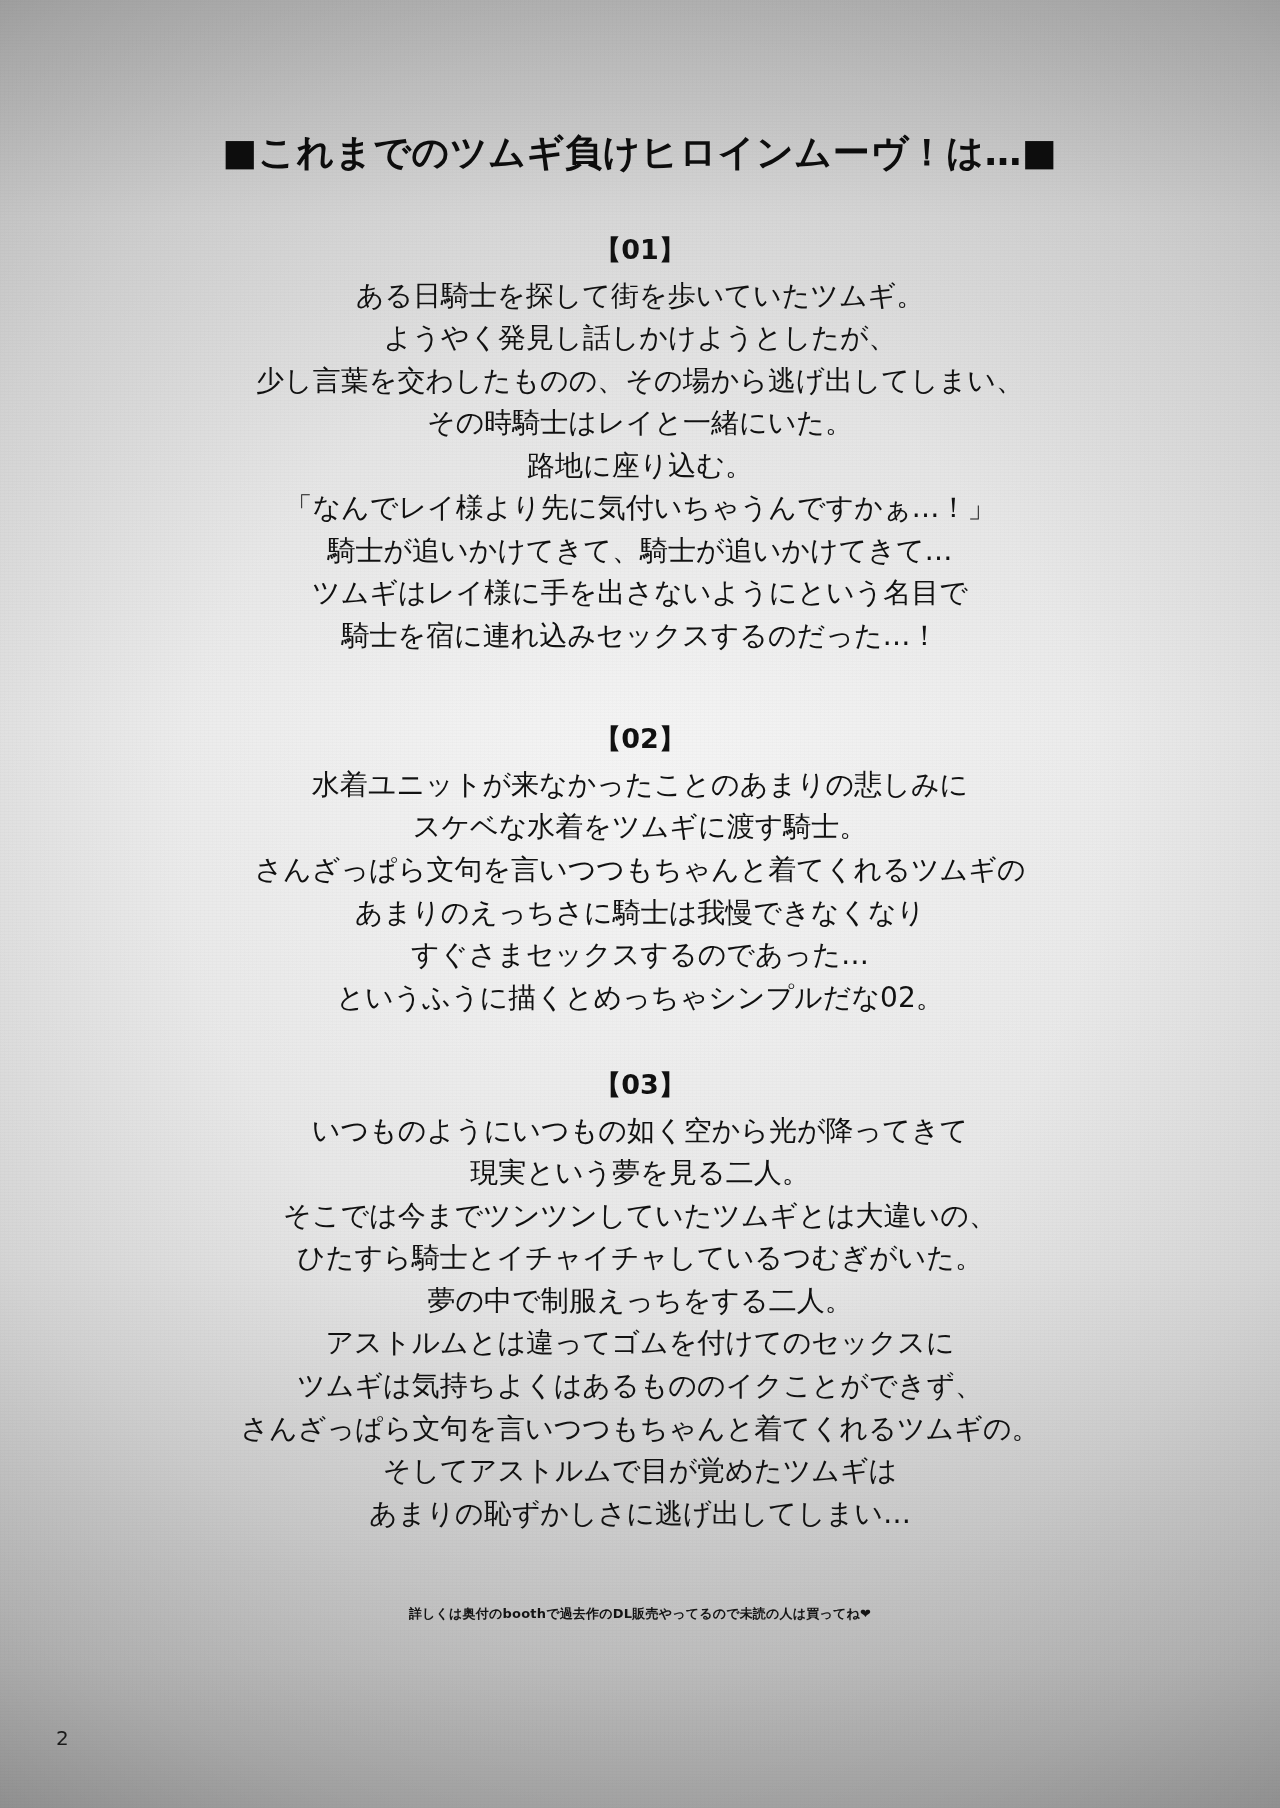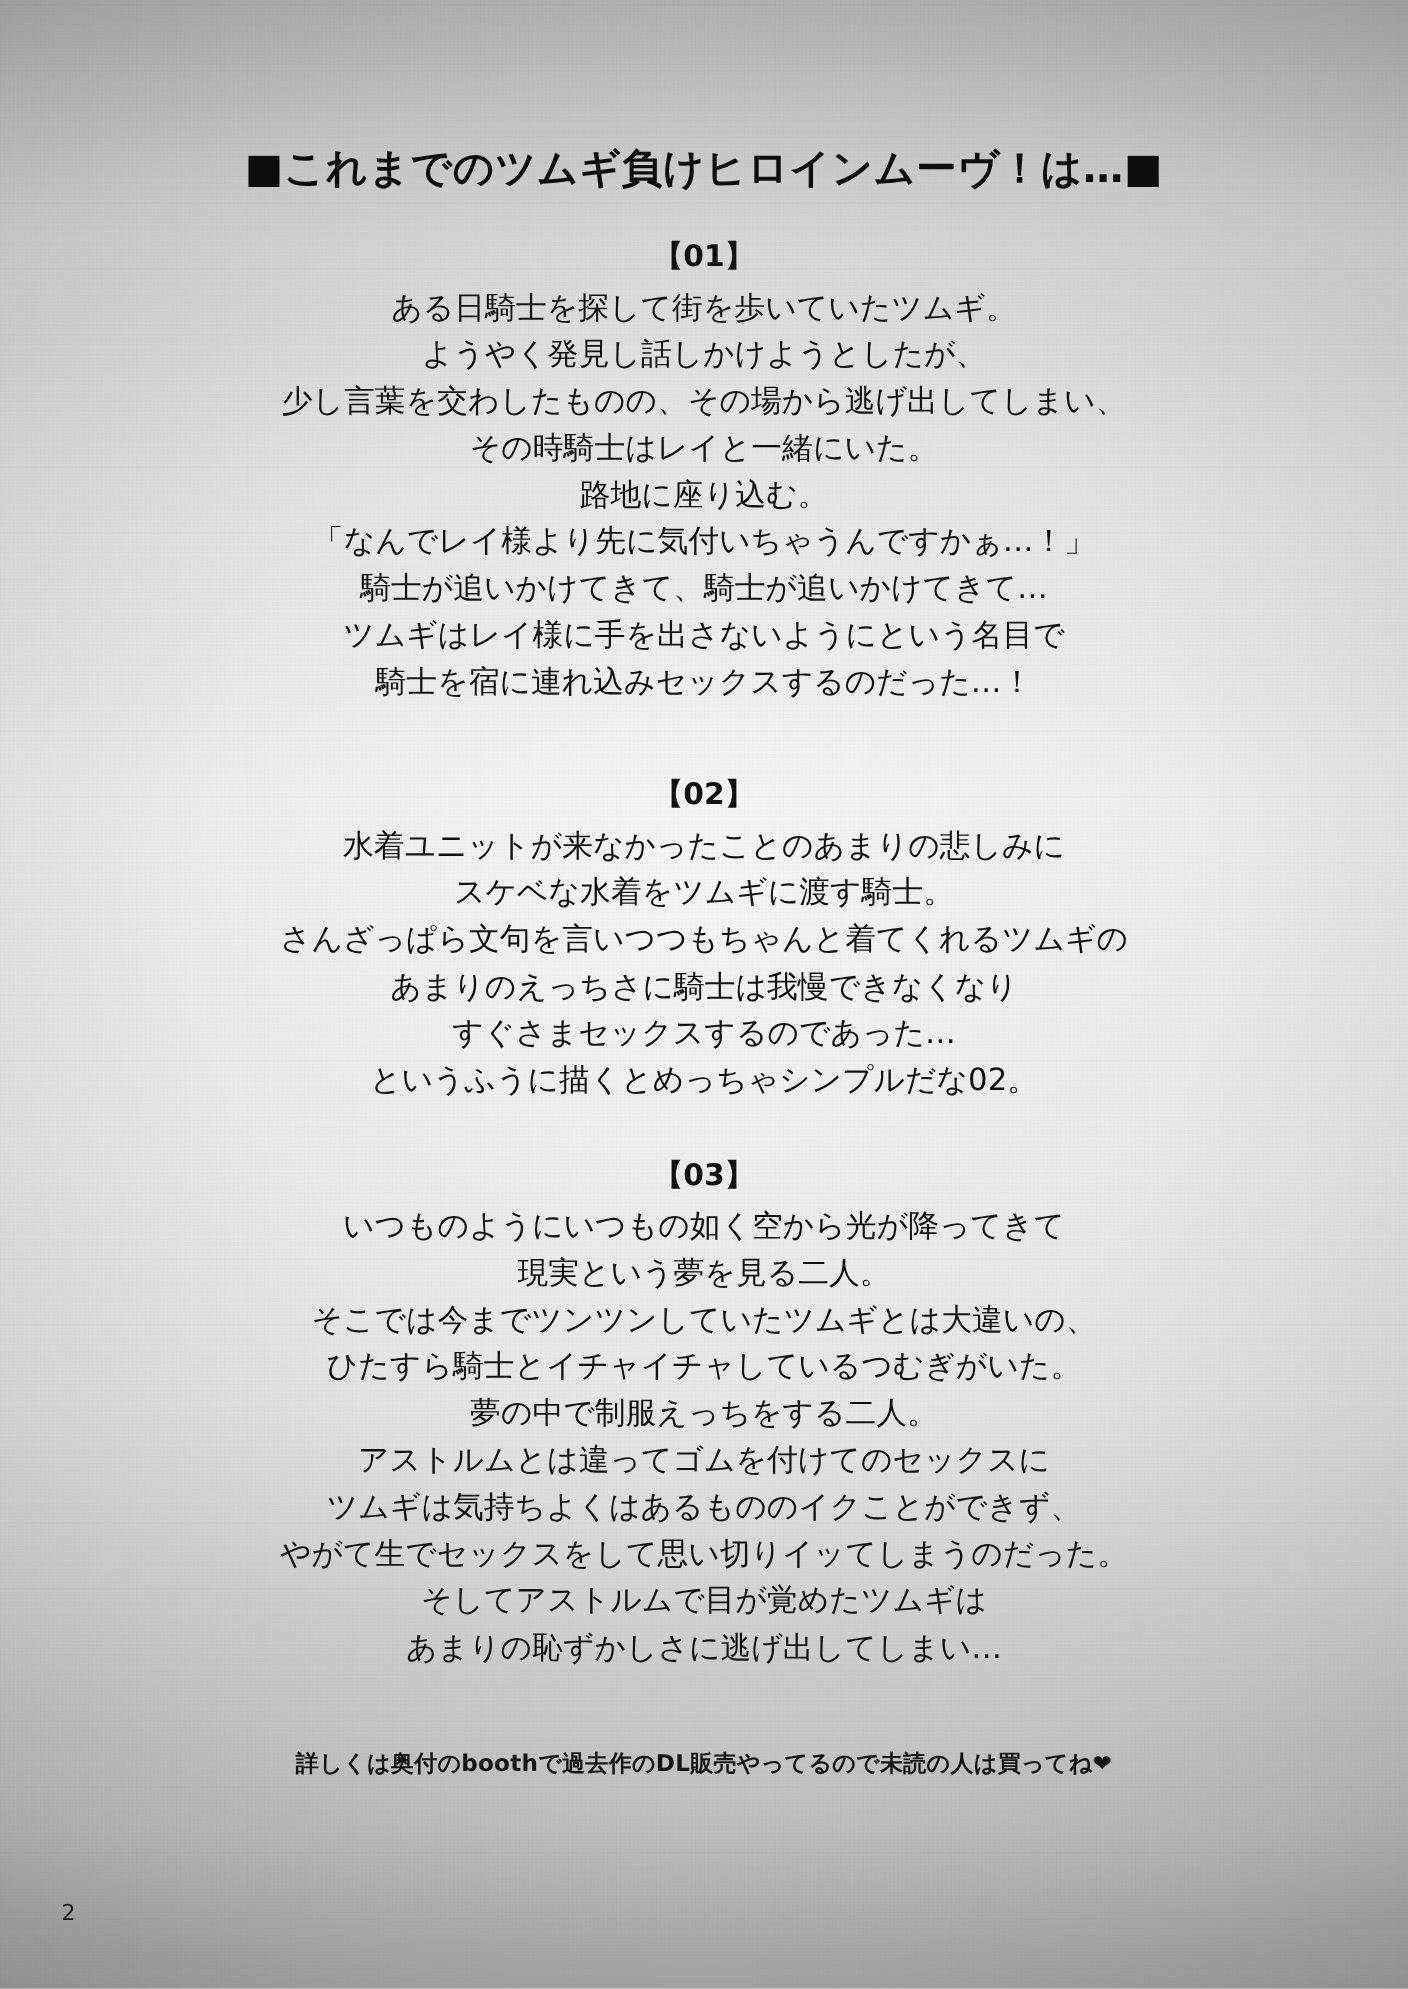--- a/index.html
+++ b/index.html
@@ -55,21 +55,21 @@
     color: #0d0d0d;
     white-space: nowrap;
   }
 
   .section {
     margin-top: 46px;
     text-align: center;
     color: #111111;
   }
   .section:first-of-type {
-    margin-top: 36px;
+    margin-top: 52px;
     text-align: center;
   }
 
   .section-label {
     font-size: 27px;
     font-weight: 700;
     line-height: 1.5;
     margin-bottom: 4px;
     color: #111;
   }
@@ -83,21 +83,21 @@
     display: block;
     white-space: nowrap;
   }
 
   .section-2 { margin-top: 62px; }
   .section-3 { }
 
   .footnote {
     margin-top: 70px;
     text-align: center;
-    font-size: 21px;
+    font-size: 13px;
     font-weight: 700;
     color: #141414;
     letter-spacing: 0.2px;
   }
 
   .page-number {
     position: absolute;
     left: 56px;
     bottom: 58px;
     font-size: 20px;
@@ -144,21 +144,21 @@
     <div class="section section-3">
       <div class="section-label">【03】</div>
       <div class="section-body">
         <span class="ln">いつものようにいつもの如く空から光が降ってきて</span>
         <span class="ln">現実という夢を見る二人。</span>
         <span class="ln">そこでは今までツンツンしていたツムギとは大違いの、</span>
         <span class="ln">ひたすら騎士とイチャイチャしているつむぎがいた。</span>
         <span class="ln">夢の中で制服えっちをする二人。</span>
         <span class="ln">アストルムとは違ってゴムを付けてのセックスに</span>
         <span class="ln">ツムギは気持ちよくはあるもののイクことができず、</span>
-        <span class="ln">やがて生でセックスをして思い切りイッてしまうのだった。</span>
+        <span class="ln">さんざっぱら文句を言いつつもちゃんと着てくれるツムギの。</span>
         <span class="ln">そしてアストルムで目が覚めたツムギは</span>
         <span class="ln">あまりの恥ずかしさに逃げ出してしまい…</span>
       </div>
     </div>
 
     <div class="footnote">詳しくは奥付のboothで過去作のDL販売やってるので未読の人は買ってね❤</div>
 
   </div>
 
   <div class="page-number">2</div>

